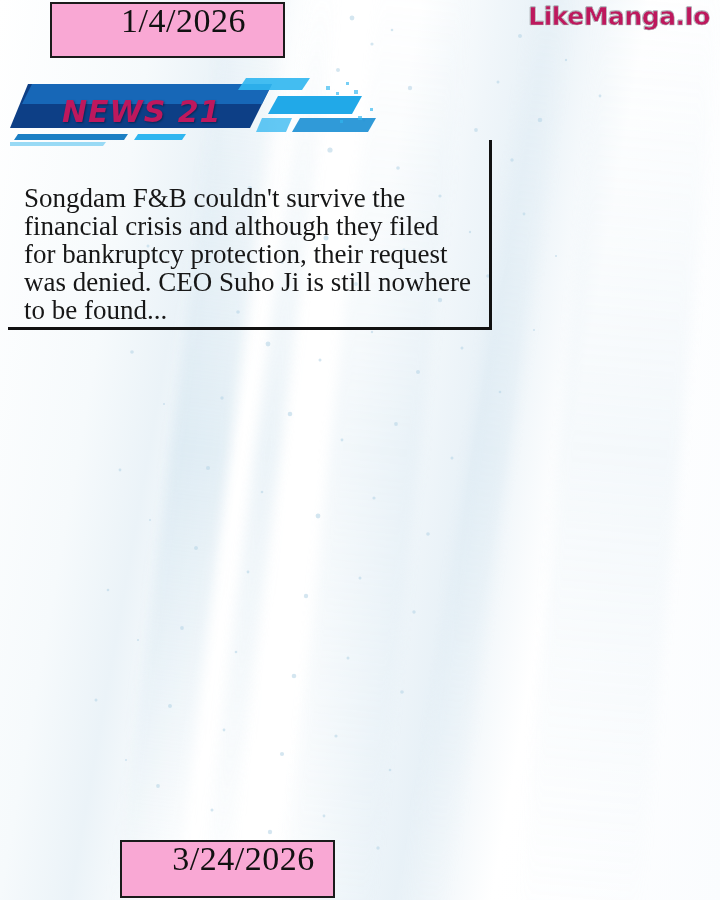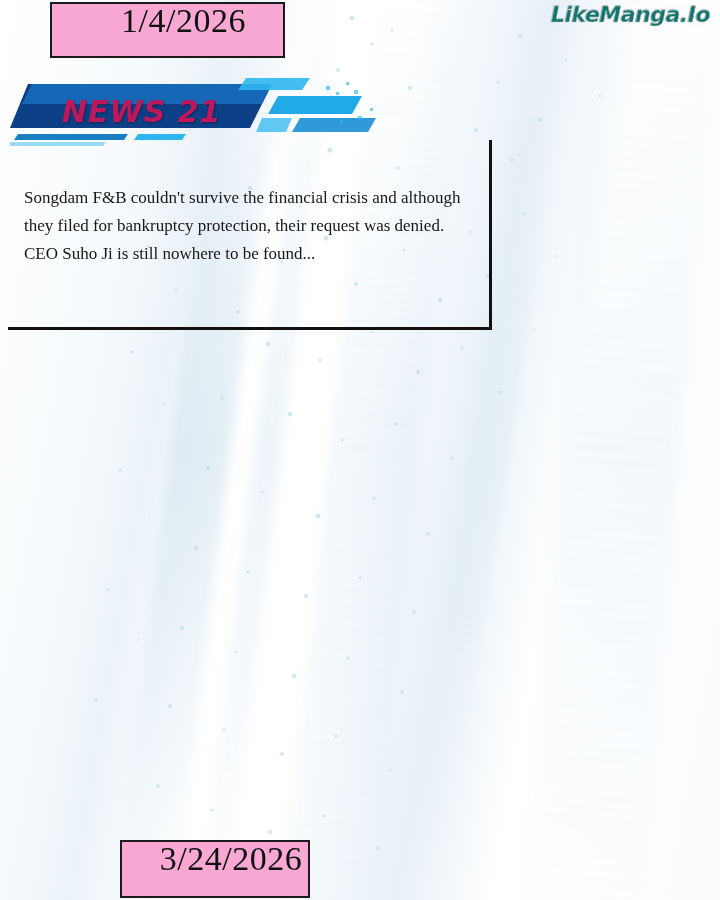--- a/index.html
+++ b/index.html
@@ -47,24 +47,23 @@
     opacity: .85;
   }
 
   
   .watermark {
     position: absolute;
     right: 10px;
     top: 2px;
     font-family: "DejaVu Sans", sans-serif;
     font-weight: bold;
-    font-style: italic;
-    font-size: 22px;
+    font-size: 25px;
     letter-spacing: -0.5px;
-    color: #0f766e;
+    color: #be185d;
     text-shadow:
       1px 1px 0 #ffffff,
       -1px 0 0 #b9bfc4,
       0 -1px 0 #b9bfc4;
     -webkit-text-stroke: 0.6px #aeb5ba;
     user-select: none;
   }
 
   
   .date-plate {
@@ -78,21 +77,21 @@
     padding-left: 32px;
   }
   .date-plate span {
     font-family: "Liberation Serif", serif;
     font-size: 34px;
     color: #111111;
     letter-spacing: 0.5px;
     line-height: 1;
   }
   #date-top    { left: 50px;  top: 2px;   width: 235px; height: 56px; }
-  #date-bottom { left: 120px; top: 840px; width: 190px; height: 58px; }
+  #date-bottom { left: 120px; top: 840px; width: 215px; height: 58px; }
 
   
   .news-banner {
     position: absolute;
     left: 10px;
     top: 76px;
     width: 370px;
     height: 78px;
   }
   .news-banner svg { display: block; }
@@ -124,21 +123,21 @@
     border-right: 3px solid #111;
     border-bottom: 3px solid #111;
     box-sizing: border-box;
   }
   .caption-text {
     position: absolute;
     left: 16px;
     top: 44px;
     width: 452px;
     font-family: "Liberation Serif", serif;
-    font-size: 17px;
+    font-size: 27px;
     line-height: 28px;
     color: #171717;
   }
 </style>
 </head>
 <body>
 
 <div class="page-bg">
   <div class="streak s1"></div>
   <div class="streak s2"></div>

